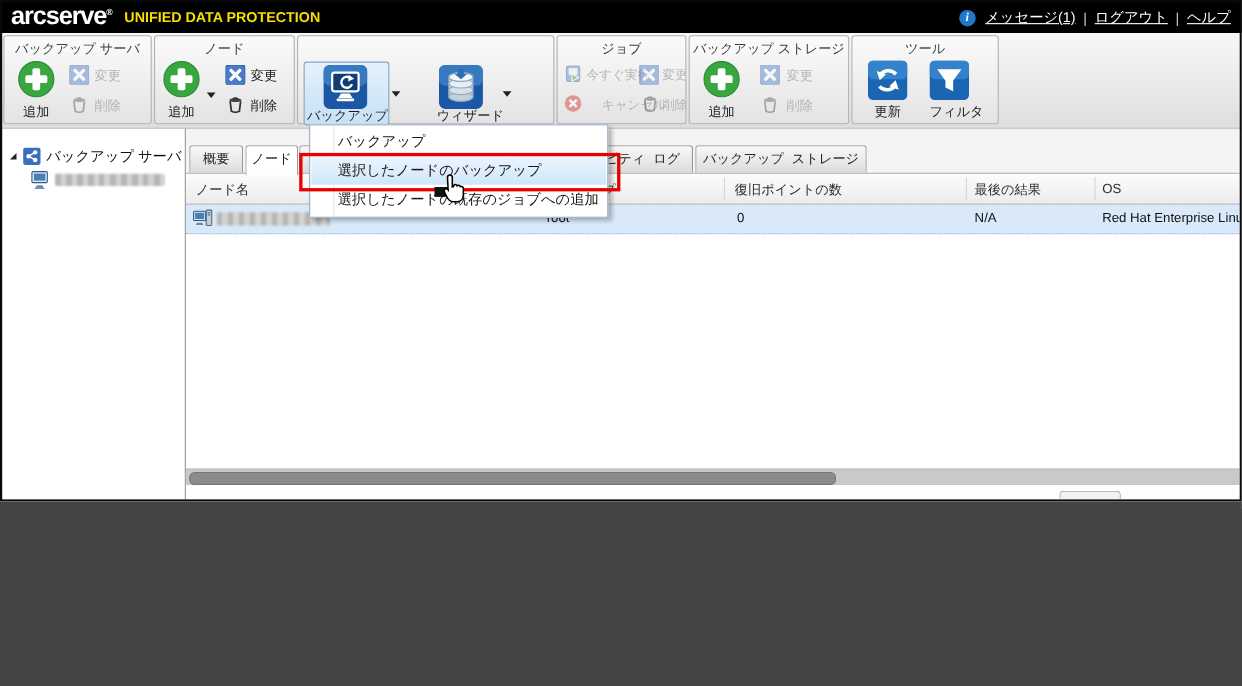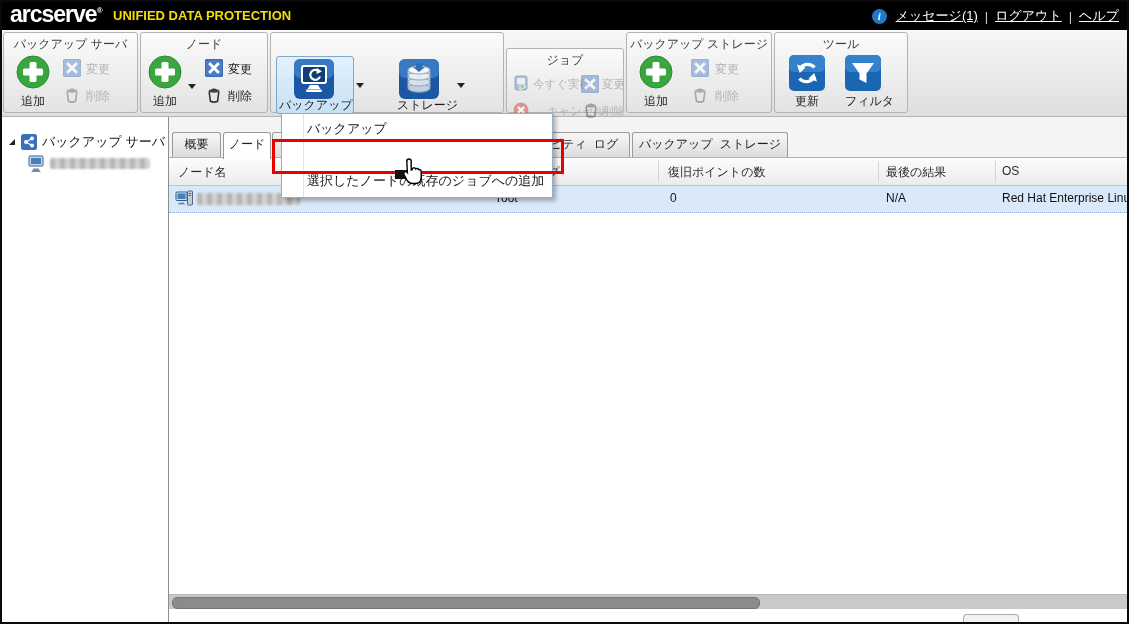--- a/index.html
+++ b/index.html
@@ -1,16 +1,16 @@
 <!DOCTYPE html>
 <html><head>
 <meta charset="utf-8">
 <style>
   html,body{margin:0;padding:0;background:#444;}
-  #app{position:relative;width:1129px;height:624px;background:#fff;overflow:hidden;
+  #app{position:relative;width:1129px;height:456px;background:#fff;overflow:hidden;
        font-family:"Liberation Sans","DejaVu Sans",sans-serif;-webkit-font-smoothing:antialiased;}
   .frame{position:absolute;inset:0;border:2px solid #0a0a0a;pointer-events:none;z-index:60;}
 
   
   .topbar{position:absolute;left:0;top:0;width:100%;height:30px;background:#000;z-index:10;}
   .logo{position:absolute;left:10px;top:1px;color:#fff;font-size:23px;font-weight:bold;letter-spacing:-1px;}
   .logo sup{font-size:8px;vertical-align:super;}
   .product{position:absolute;left:113px;top:8px;color:#f4df00;font-size:13px;font-weight:bold;letter-spacing:0px;}
   .toplinks{position:absolute;right:10px;top:7px;color:#fff;font-size:13px;display:flex;align-items:center;gap:7px;}
   .toplinks a{color:#fff;text-decoration:underline;cursor:pointer;}
@@ -159,25 +159,25 @@
       <svg class="ic" style="left:128px;top:26px;" width="40" height="40" viewBox="0 0 40 40">
         <rect width="40" height="40" rx="6" fill="#1c57a5"></rect>
           <rect width="40" height="19" rx="6" fill="#4286cc" opacity=".75"></rect>
         <path d="M9 11 v18 a11 4 0 0 0 22 0 v-18" fill="#d7e1ec" stroke="#8fa6bd"></path>
         <ellipse cx="20" cy="29" rx="11" ry="4" fill="#c2d0de" stroke="#8fa6bd"></ellipse>
         <ellipse cx="20" cy="23" rx="11" ry="4" fill="#d7e1ec" stroke="#8fa6bd"></ellipse>
         <ellipse cx="20" cy="17" rx="11" ry="4" fill="#e7edf4" stroke="#8fa6bd"></ellipse>
         <ellipse cx="20" cy="11" rx="11" ry="4" fill="#f4f7fa" stroke="#8fa6bd"></ellipse>
         <polygon points="17,4 23,4 23,8 26,8 20,13 14,8 17,8" fill="#2f6db8"></polygon>
         </svg>
-      <div class="tbtn-label" style="left:126px;top:64px;">ストレージ</div>
+      <div class="tbtn-label" style="left:126px;top:64px;">ウィザード</div>
       <div class="dd-arrow" style="left:186px;top:50px;"></div>
     </div>
 
-    <div class="tgroup" style="left:506px;width:116px;margin-top:16px;">
+    <div class="tgroup" style="left:506px;width:116px;">
       <div class="tg-title">ジョブ</div>
       <svg class="ic dis" style="left:6px;top:26px;" width="16" height="16" viewBox="0 0 16 16">
         <rect x="2" y="1" width="12" height="14" rx="2" fill="#5588cc" stroke="#335a8c"></rect>
           <rect x="4" y="3" width="8" height="6" fill="#e8eef8"></rect>
           <polygon points="7,8 13,11.5 7,15" fill="#35a035" stroke="#fff"></polygon>
         </svg>
       <div class="tbtn-label dis" style="left:26px;top:28px;font-size:11.5px;">今すぐ実行</div>
       <svg class="ic dis" style="left:74px;top:26px;" width="18" height="18" viewBox="0 0 18 18">
         <rect width="18" height="18" rx="3" fill="#4a7bc8" stroke="#2e5a9e"></rect>
           <g fill="#fff">
@@ -314,20 +314,21 @@
       <div class="hthumb"></div>
     </div>
     <div class="bottom-strip">
       <div class="bhandle"></div>
     </div>
   </div>
 
   <div class="menu">
     <div class="menu-gutter"></div>
     <div class="mitem" style="top:2px;">バックアップ</div>
+    <div class="mitem hl" style="top:28px;">選択したノードのバックアップ</div>
     <div class="mitem" style="top:54px;">選択したノードの既存のジョブへの追加</div>
   </div>
 
   <div class="redbox"></div>
 
   <svg class="cursor" width="34" height="32" viewBox="0 0 34 32">
     <rect x="1" y="13" width="13" height="9" fill="#111"></rect>
     <g transform="translate(8,0)">
       <path d="M7 2 c1.4 0 2.2 .9 2.2 2.2 V13 l1 -.3 c0 0 .2 -2 1.8 -2 c1 0 1.4 .6 1.6 1.2 c.4 -.5 2.6 -.8 3 .8 c1.8 -.5 2.6 .5 2.6 2 v5.5 c0 4 -2.6 6.3 -6.3 6.3 h-2.4 c-2.6 0 -4.3 -1.3 -5.6 -3.4 L2.2 18 c-.8 -1.3 -.4 -2.7 .8 -3.2 c.9 -.4 1.8 0 2.4 .8 l-.6 -11.4 C4.8 2.9 5.6 2 7 2 z" fill="#fff" stroke="#000" stroke-width="1.4"></path>
     </g>

